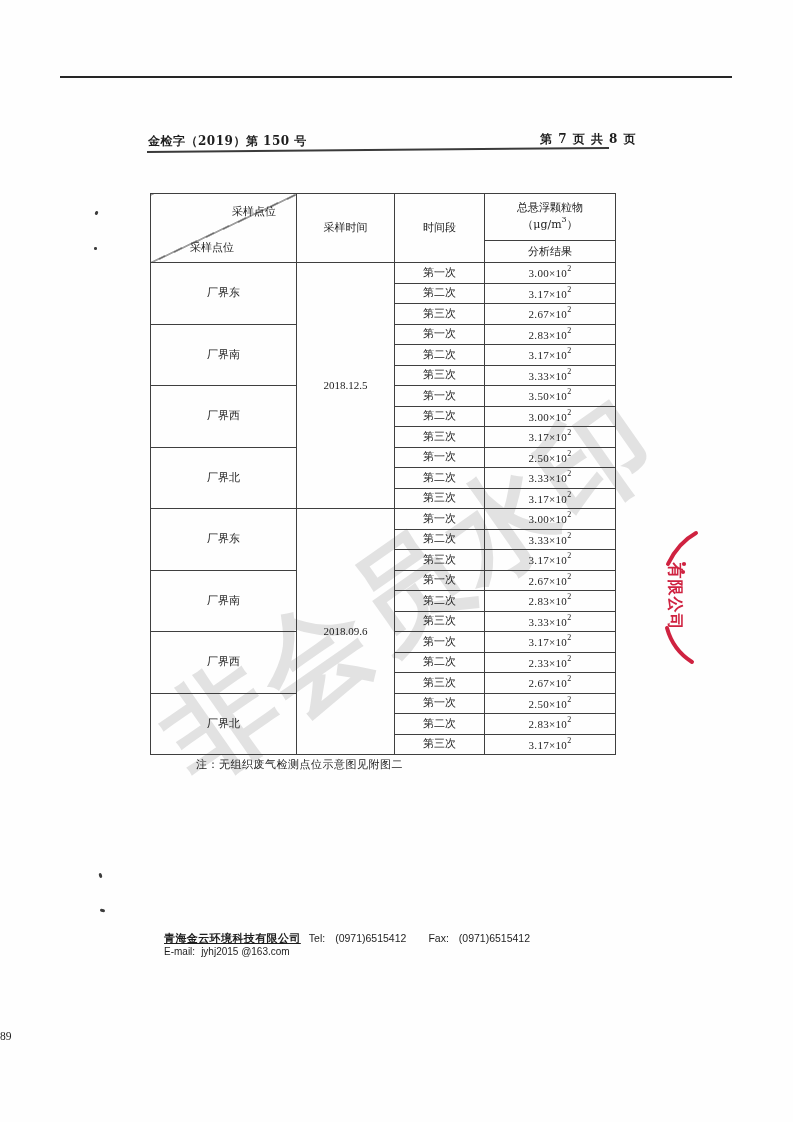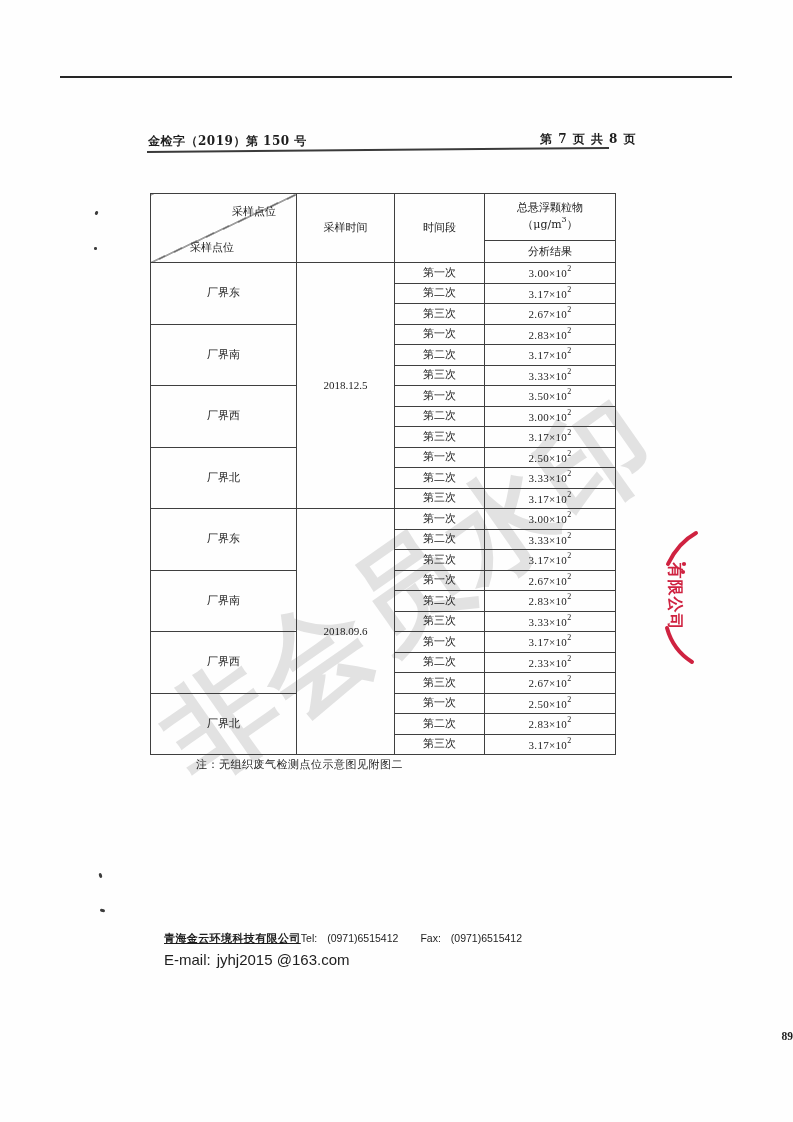--- a/index.html
+++ b/index.html
@@ -34,27 +34,27 @@
   .pollutant-line { font-size:11px; line-height:1.35; }
   td sup, .pollutant-line sup { font-size:8px; position:relative; top:-1px; }
   .value-cell { font-family:"Liberation Serif",serif; letter-spacing:0.3px; }
   .date-cell { font-family:"Liberation Serif",serif; }
 
   .table-note { position:absolute; left:196px; top:757px; font-size:11px; letter-spacing:0.5px; }
 
   .footer { position:absolute; left:164px; top:931px; font-size:11px; white-space:nowrap; }
   .footer .company { font-weight:700; text-decoration:underline; letter-spacing:0.4px;text-align:right; }
   .footer .contact { font-family:"Liberation Sans",sans-serif; font-size:10.5px; }
-  .footer .lbl { margin-left:0; }
+  .footer .lbl { margin-left:8px; }
   .footer .val { margin-left:10px; }
-  .footer-line2 { margin-top:5px; font-family:"Liberation Sans",sans-serif; font-size:15px; }
+  .footer-line2 { font-family:"Liberation Sans",sans-serif; font-size:10px; }
   .footer-line2 .val { margin-left:6px; }
 
-  .page-number { position:absolute; left:0; top:1030px; width:100%; text-align:right;
-                 font-size:11.5px; font-family:"Liberation Serif",serif;font-weight:bold; }
+  .page-number { position:absolute; left:0; top:1030px; width:100%; text-align:left;
+                 font-size:11.5px; font-family:"Liberation Serif",serif; }
 
   .watermark { position:absolute; left:140px; top:400px; width:540px; height:380px;
                display:flex; align-items:center; justify-content:center; pointer-events:none; }
   .watermark span { transform:rotate(-35deg); white-space:nowrap;
                font-family:"DejaVu Sans","Liberation Sans",sans-serif; font-weight:700;
                font-size:110px; letter-spacing:4px; color:rgba(70,70,70,0.15); }
 
   .seal { position:absolute; left:654px; top:528px; width:48px; height:140px; pointer-events:none; }
   .seal svg { position:absolute; left:0; top:0; }
   .seal .seal-text { position:absolute; left:-17px; top:58px; width:74px; text-align:center;

